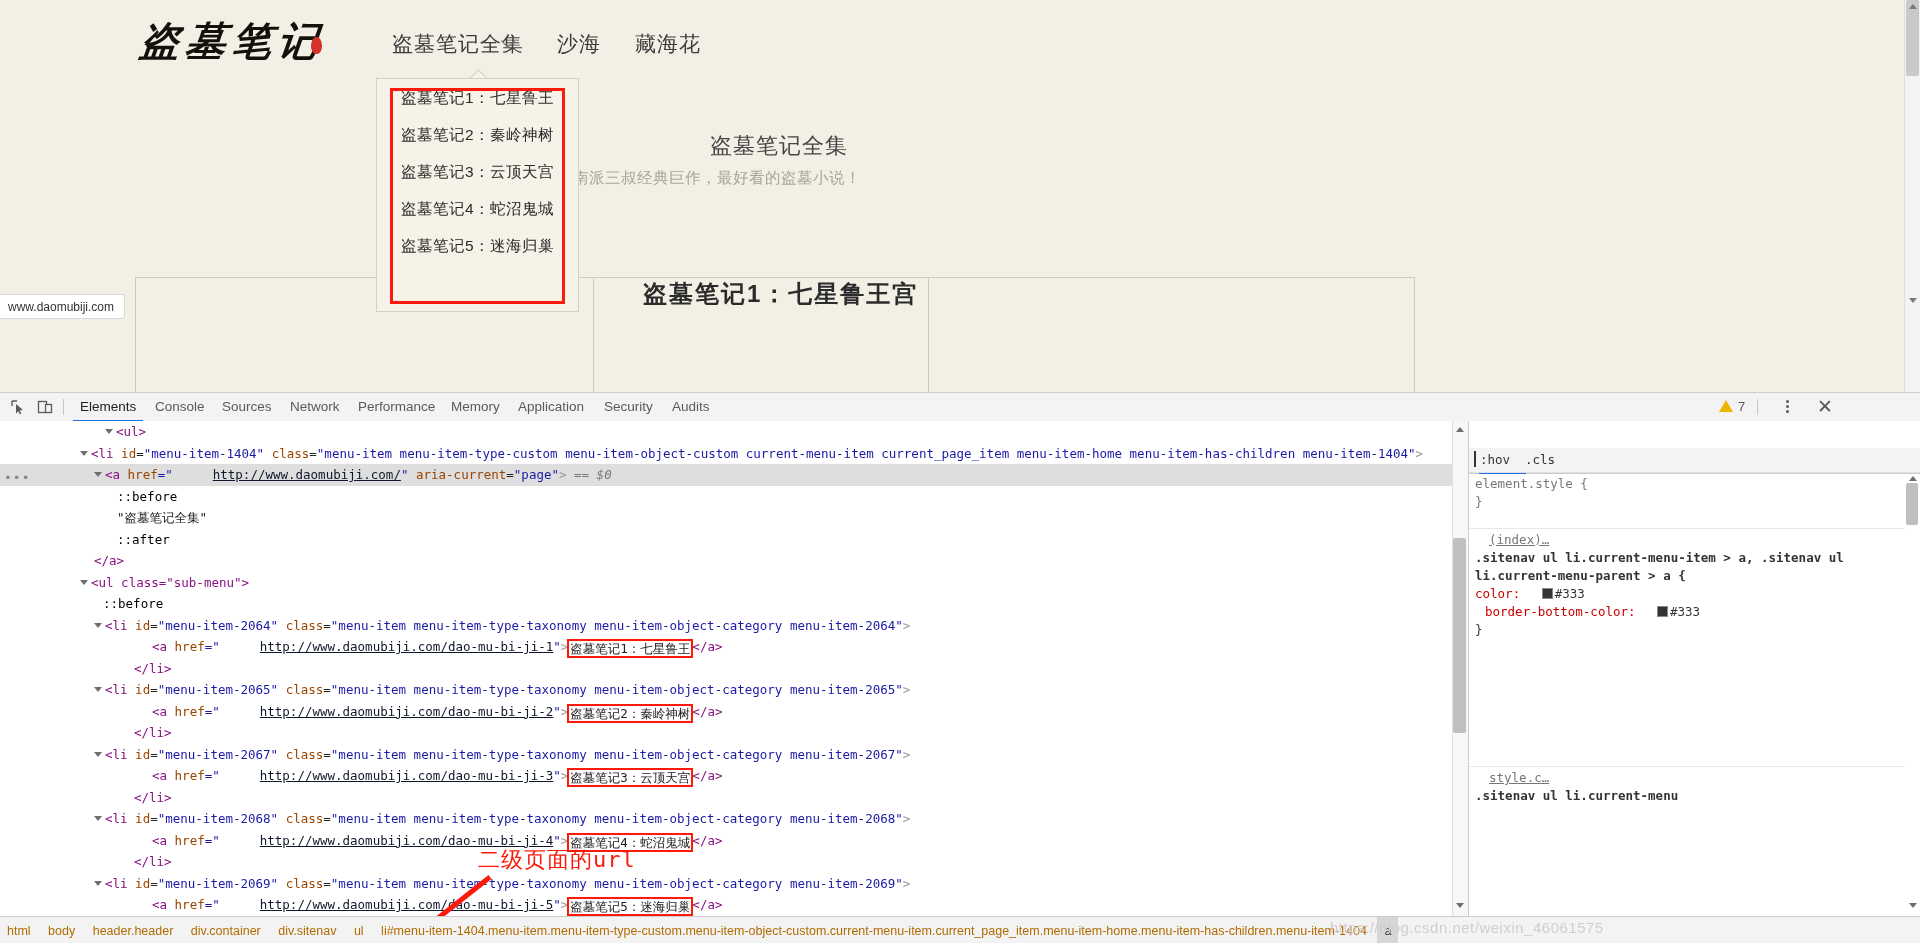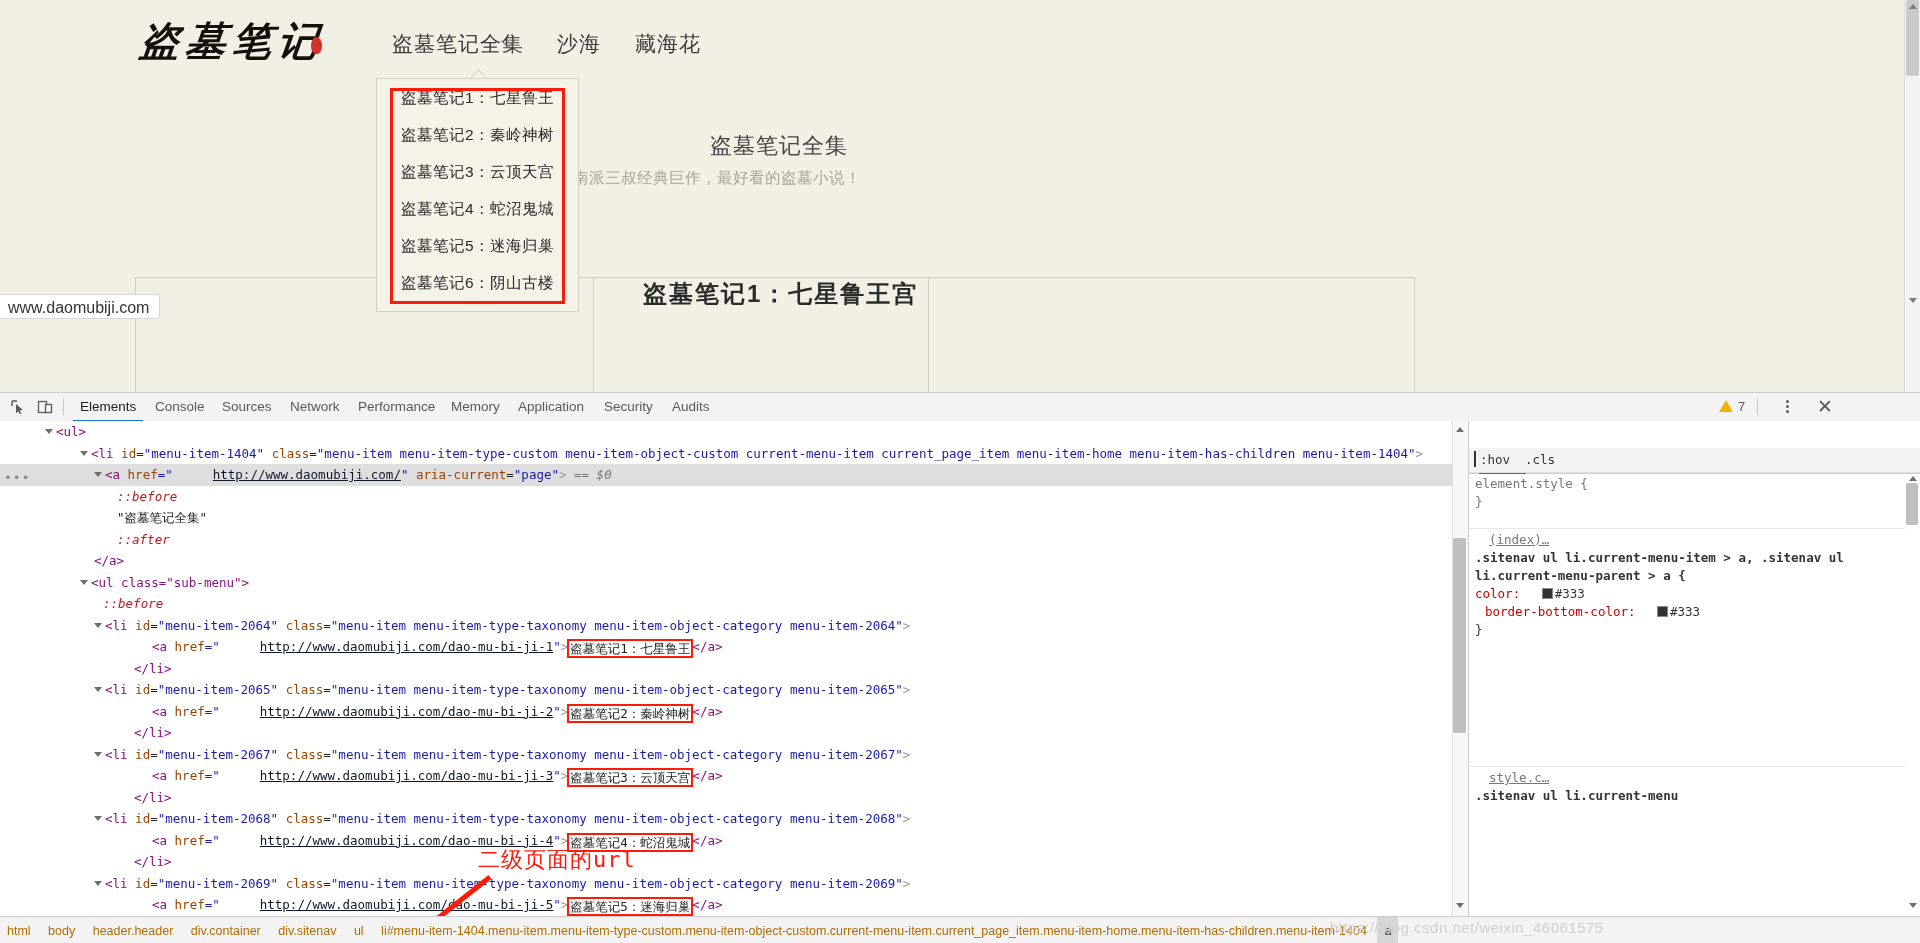--- a/index.html
+++ b/index.html
@@ -119,21 +119,21 @@
     letter-spacing: 2px;
   }
   #status-bubble {
     position: absolute; left: 0; top: 294px;
     height: 25px; line-height: 25px;
     padding: 0 10px 12px 8px;
     background: #ffffff;
     border: 1px solid #d8d8d8;
     border-left: none;
     border-radius: 0 3px 3px 0;
-    font-size: 16px; color: #333;
+    font-size: 12px; color: #333;
     box-sizing: border-box;
   }
   
   #page-scrollbar {
     position: absolute; right: 0; top: 0; width: 15px; height: 392px;
     background: #f3f3f3; border-left: 1px solid #dcdcdc;
   }
   #page-scroll-thumb {
     position: absolute; right: 1px; top: 0; width: 13px; height: 76px;
     background: #c9c9c9; border-radius: 2px;
@@ -239,21 +239,21 @@
     border-bottom: none;
     vertical-align: 2px;
   }
   .tag { color: #881280; }
   .attr { color: #994500; }
   .val { color: #1a1aa6; }
   .punct { color: #881280; }
   .gray { color: #999; }
   .link { color: #0f172a; text-decoration: underline; cursor: pointer; margin-left: 40px; }
   .txt { color: #222; }
-  .pseudo { color: #b91c1c; font-style: italic; }
+  .pseudo { color: #000000; }
   .italic-gray { color: #777; font-style: italic; }
   .dots {
     position: absolute; left: 4px; top: 3px;
     color: #8a8a8a; font-size: 13px; letter-spacing: 1px;
   }
   .hl-box {
     display: inline-block;
     border: 2.5px solid #fd1a0b;
     padding: 0 1px;
     margin: 0 -1px;
@@ -409,21 +409,20 @@
   <div id="hero-sub">南派三叔经典巨作，最好看的盗墓小说！</div>
 
   <div id="dropdown-arrow"></div>
   <div id="dropdown-panel">
     <ul id="dropdown-list">
       <li>盗墓笔记1：七星鲁王</li>
       <li>盗墓笔记2：秦岭神树</li>
       <li>盗墓笔记3：云顶天宫</li>
       <li>盗墓笔记4：蛇沼鬼城</li>
       <li>盗墓笔记5：迷海归巢</li>
-      <li>盗墓笔记6：阴山古楼</li>
     </ul>
   </div>
   <div id="dropdown-highlight"></div>
 
   <div id="status-bubble">www.daomubiji.com</div>
 
   <div id="page-scrollbar">
     <div id="page-scroll-thumb"></div>
     <div class="page-scroll-arrow" id="page-scroll-up"></div>
     <div class="page-scroll-arrow" id="page-scroll-down"></div>
@@ -463,21 +462,21 @@
     <div id="dt-kebab">
         <i></i>
         <i></i>
         <i></i>
       </div>
     <div id="dt-close">✕</div>
   </div>
 
   <div id="dom-panel">
 
-    <div class="dom-row" style="padding-left:45px">
+    <div class="dom-row" style="padding-left:105px">
       <span class="tri open"></span><span class="punct">&lt;ul&gt;</span>
     </div>
 
     <div class="dom-row" style="padding-left:80px">
       <span class="tri open"></span><span class="tag">&lt;li</span><span class="txt"> </span><span class="attr">id</span><span class="txt">=</span><span class="val">"menu-item-1404"</span><span class="txt"> </span><span class="attr">class</span><span class="txt">=</span><span class="val">"menu-item menu-item-type-custom menu-item-object-custom current-menu-item current_page_item menu-item-home menu-item-has-children menu-item-1404"</span><span class="gray">&gt;</span>
     </div>
 
     <div class="dom-row selected" style="padding-left:94px">
       <span class="dots">•••</span><span class="tri open"></span><span class="tag">&lt;a</span><span class="txt"> </span><span class="attr">href</span><span class="val">="</span><span class="link">http://www.daomubiji.com/</span><span class="val">"</span><span class="txt"> </span><span class="attr">aria-current</span><span class="txt">=</span><span class="val">"page"</span><span class="gray">&gt;</span><span class="txt"> </span><span class="italic-gray">== $0</span>
     </div>

